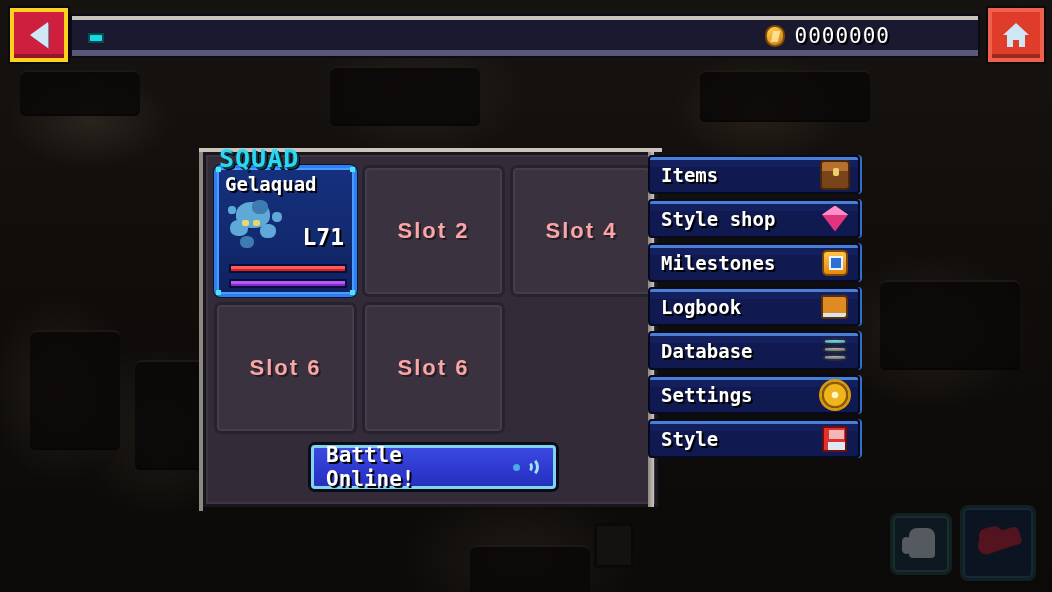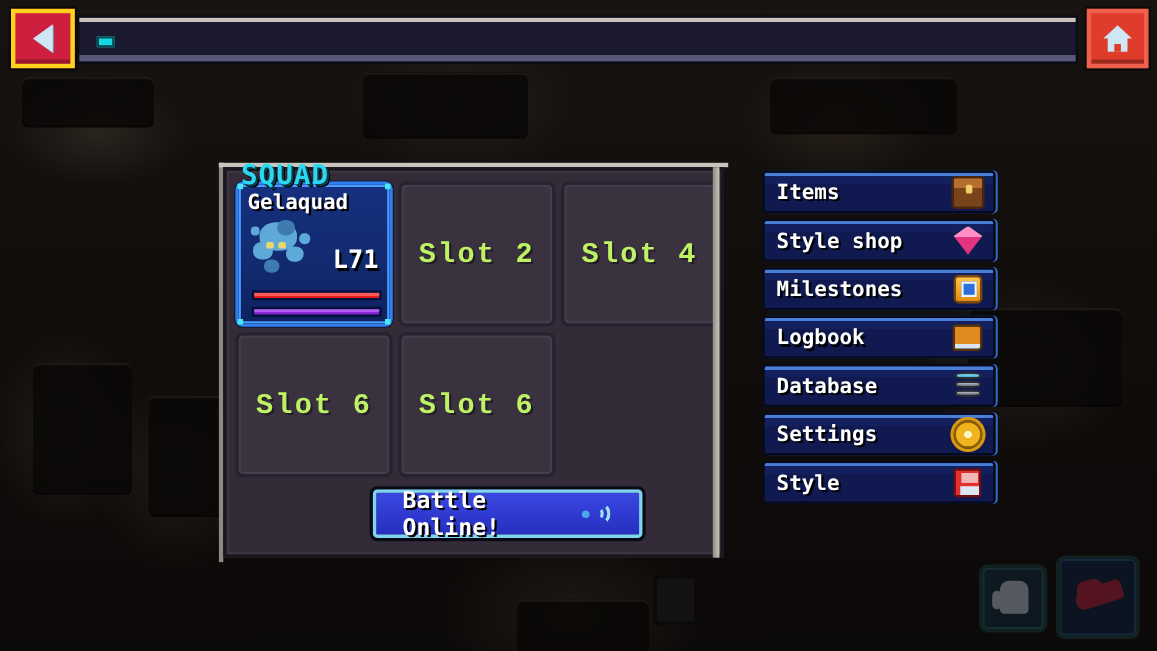--- a/index.html
+++ b/index.html
@@ -95,22 +95,22 @@
     font-family:"DejaVu Sans Mono",monospace; z-index:6;
   }
 
   .slotgrid { position:absolute; left:8px; top:10px; display:grid;
     grid-template-columns:repeat(3,143px); grid-template-rows:repeat(2,132px); gap:5px; }
   .slot {
     position:relative; background:#3a333f; border:3px solid #272230; border-radius:7px;
     box-shadow: inset 0 0 0 2px #453d4b;
     display:flex; align-items:center; justify-content:center; cursor:pointer;
   }
-  .slot .slotlabel { color:#bef264; font-size:26px; font-weight:bold; letter-spacing:2px;
-    text-shadow:2px 2px 0 #221d28; font-family:Liberation Mono, monospace; }
+  .slot .slotlabel { color:#fca5a5; font-size:22px; font-weight:bold; letter-spacing:2px;
+    text-shadow:2px 2px 0 #221d28; font-family:Liberation Sans, sans-serif; }
 
   .slot.filled {
     background:linear-gradient(180deg,#15307e 0%,#122a70 55%,#0e2260 100%);
     border:3px solid #2f7ff0; box-shadow: inset 0 0 0 2px #4a9bff, 0 0 0 1px #081434;
     display:block;
   }
   .slot.filled .corner { position:absolute; width:5px; height:5px; background:#47e8f0; }
   .slot.filled .c1{left:-1px;top:-1px} .slot.filled .c2{right:-1px;top:-1px}
   .slot.filled .c3{left:-1px;bottom:-1px} .slot.filled .c4{right:-1px;bottom:-1px}
   .cname { position:absolute; left:8px; top:5px; color:#fff; font-size:19px; font-weight:bold;
@@ -123,36 +123,36 @@
   .sprite .dk { background:#3d7bb0; }
   .bar { position:absolute; left:12px; height:9px; width:118px; border:2px solid #05103a; }
   .bar.hp { top:96px; background:linear-gradient(180deg,#ff5a5a 0 3px,#e01c1c 3px 100%); }
   .bar.xp { top:111px; background:linear-gradient(180deg,#b35cf0 0 3px,#8a25d6 3px 100%); }
 
   #battlebtn {
     position:absolute; left:105px; top:290px; width:245px; height:44px;
     background:linear-gradient(180deg,#3a49e0 0%,#2f39cf 55%,#2630bd 100%);
     border:3px solid #7fd4f0; border-radius:4px;
     box-shadow:0 0 0 3px #090c18; cursor:pointer;
-    display:flex; align-items:center; padding:0 24px; gap:10px;margin-left:28px;
+    display:flex; align-items:center; padding:0 12px; gap:10px;
   }
   #battlelabel { color:#fff; font-size:21px; font-weight:bold; letter-spacing:0px;
     text-shadow:2px 2px 0 #000; font-family:"DejaVu Sans Mono",monospace; flex:1; }
   .wifi { position:relative; width:30px; height:26px; }
   .wifi span { position:absolute; right:0; border:3px solid #9fe4f2; border-left-color:transparent;
     border-top-color:transparent; border-bottom-color:transparent; border-radius:50%; }
   .wifi .w1{ top:3px; right:2px; width:18px; height:20px; }
   .wifi .w2{ top:7px; right:8px; width:11px; height:12px; }
   .wifi .dot{ position:absolute; left:2px; top:10px; width:7px; height:7px; background:#4aa8e8;
     border:none; border-radius:50%; }
 
   
   #menuframe { position:absolute; left:648px; top:152px; width:6px; height:355px;
     background:linear-gradient(90deg,#8c8980,#c9c5bc); }
-  #menu { position:absolute; left:693px; top:155px; width:212px; display:flex;
+  #menu { position:absolute; left:648px; top:155px; width:212px; display:flex;
     flex-direction:column; gap:5px; }
   .mitem {
     position:relative; height:39px; border-radius:4px;
     background:linear-gradient(180deg,#4a7fd8 0 3px,#14205e 3px 10px,#101a50 10px 100%);
     border:2px solid #060a1e;
     box-shadow: 2px 0 0 #2f6fd0;
     display:flex; align-items:center; padding:0 8px 0 11px; cursor:pointer;
   }
   .mlabel { color:#fff; font-size:19px; font-weight:bold; letter-spacing:0px;
     text-shadow:2px 2px 0 #000; font-family:"DejaVu Sans Mono",monospace; flex:1;
@@ -219,20 +219,24 @@
   <div class="rock" style="left:20px;top:70px;width:120px;height:46px"></div>
   <div class="rock" style="left:330px;top:66px;width:150px;height:60px"></div>
   <div class="rock" style="left:700px;top:70px;width:170px;height:52px"></div>
   <div class="rock" style="left:30px;top:330px;width:90px;height:120px"></div>
   <div class="rock" style="left:135px;top:360px;width:70px;height:110px"></div>
   <div class="rock" style="left:880px;top:280px;width:140px;height:90px"></div>
   <div class="rock" style="left:470px;top:545px;width:120px;height:50px"></div>
 
   <div id="topbar">
     <div id="tinybar"></div>
+    <div id="coinwrap">
+      <div class="coin"></div>
+      <div id="coincount">0000000</div>
+    </div>
   </div>
 
   <div id="backbtn">
     <div class="tri"></div>
   </div>
 
   <div id="homebtn">
     <div class="house">
       <div class="roof"></div>
         <div class="body"></div>

